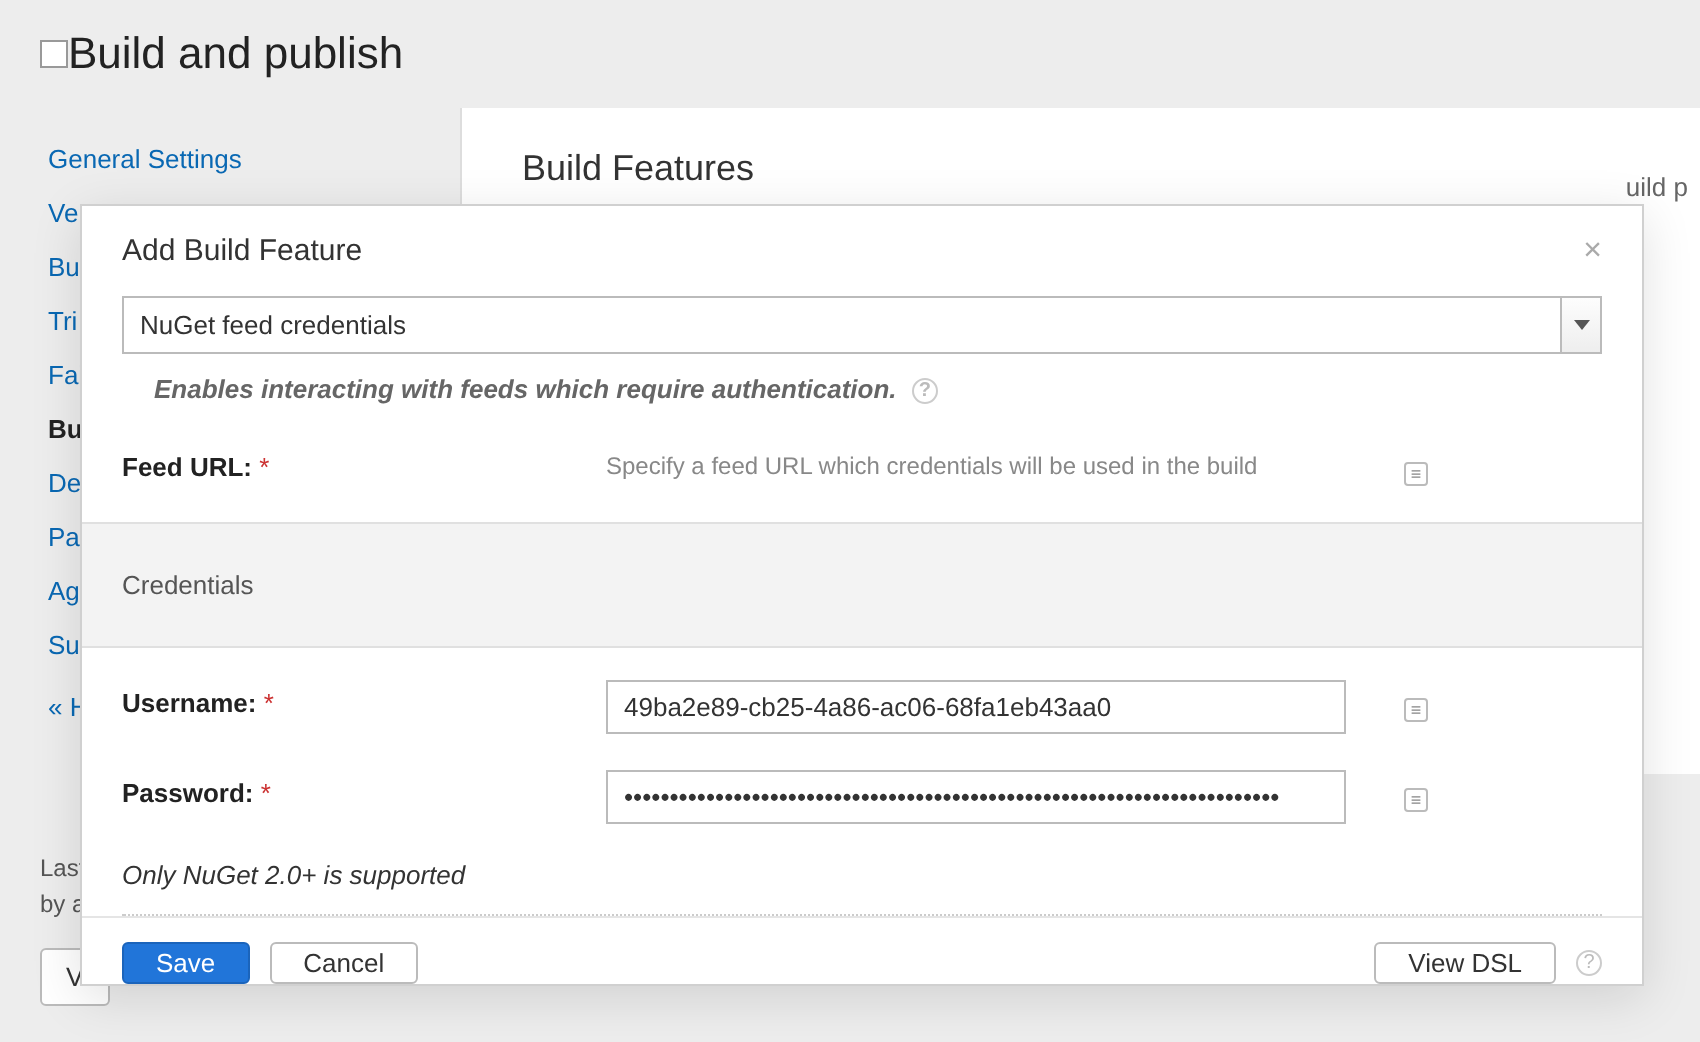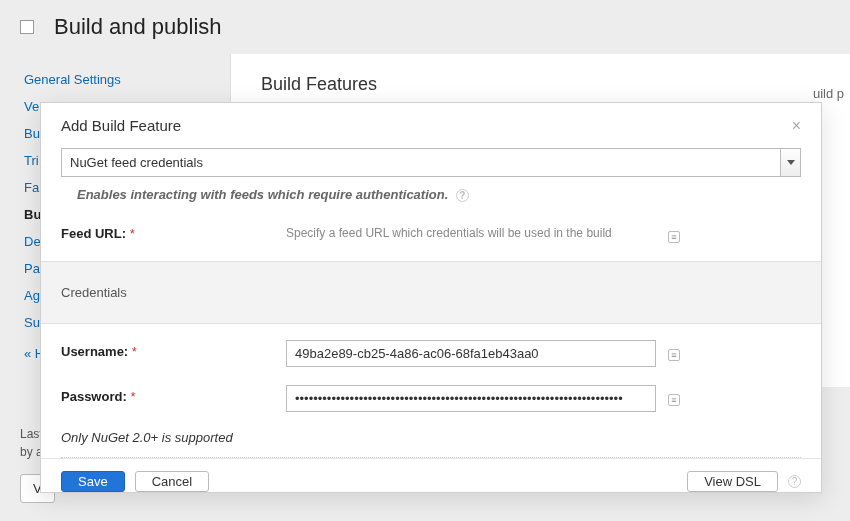--- a/index.html
+++ b/index.html
@@ -9,21 +9,21 @@
       background: #ededed;
       color: #333;
       width: 850px;
       height: 521px;
       overflow: hidden;
       position: relative;
     }
     .page-header {
       display: flex;
       align-items: center;
-      gap: 20px;
+      gap: 0;
       padding: 14px 20px 14px 20px;
     }
     .page-header .checkbox {
       width: 14px; height: 14px;
       border: 1px solid #999;
       background: #fff;
     }
     .page-title {
       font-size: 22px;
       font-weight: 400;
@@ -171,20 +171,21 @@
       line-height: 12px;
       font-style: normal;
       margin-left: 4px;
       vertical-align: middle;
       cursor: pointer;
     }
     .field-row {
       display: flex;
       align-items: flex-start;
       margin-bottom: 18px;
+      gap: 17px;
     }
     .field-label {
       width: 225px;
       font-weight: bold;
       color: #222;
       padding-top: 4px;
     }
     .req { color: #cc3333; font-weight: normal; }
     .field-control {
       flex: 0 0 370px;

